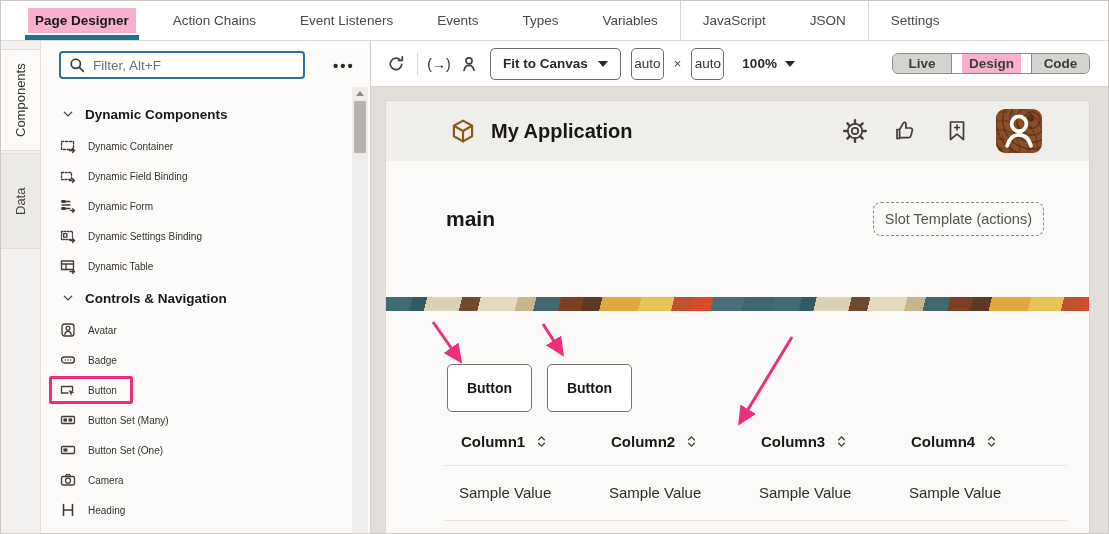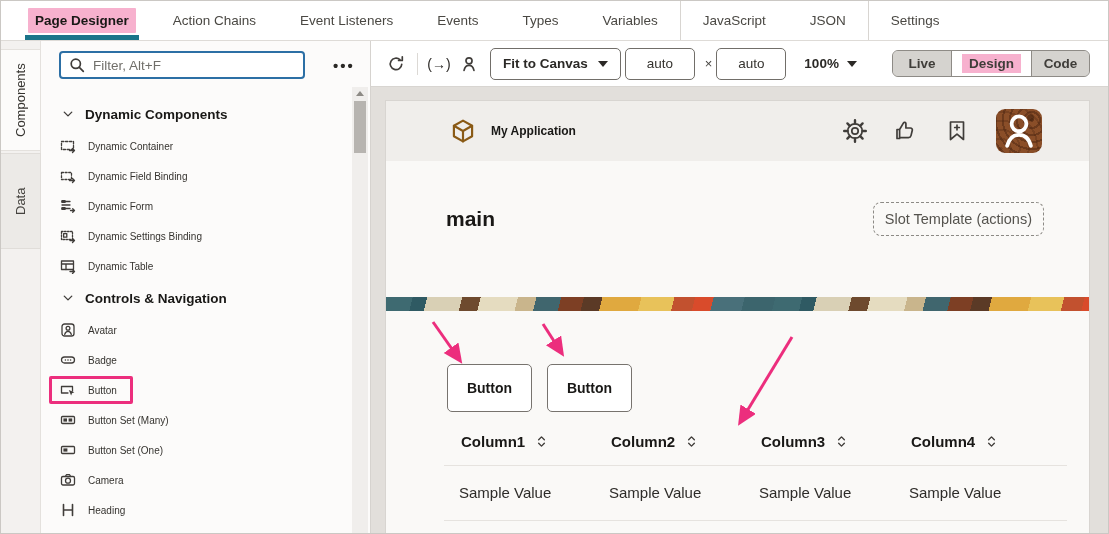--- a/index.html
+++ b/index.html
@@ -55,37 +55,37 @@
 
   
   .canvas { flex:1; position:relative; background:#e2dfdb; overflow:hidden; }
   .ctoolbar { position:absolute; top:0; left:0; right:0; height:46px; background:#fff;
               border-bottom:1px solid #d8d5d1; display:flex; align-items:center; padding:0 18px 0 12px; }
   .tool-btn { display:flex; align-items:center; justify-content:center; min-width:26px; height:30px; cursor:pointer; color:#2b2926; }
   .tool-sep { width:1px; height:22px; background:#dcd9d5; margin:0 8px; }
   .live-ctx { font-size:14px; color:#2b2926; letter-spacing:0; }
   .select-btn { display:flex; align-items:center; gap:10px; height:32px; border:1px solid #716e69; border-radius:5px;
                 background:#fff; padding:0 12px; font-size:13.5px; font-weight:700; color:#2b2926; cursor:pointer; margin-left:8px; }
-  .size-input { width:70px; height:32px; border:1px solid #716e69; border-radius:5px; background:#fff; text-align:center;
-                font-size:13.5px; color:#35332f; font-family:"Liberation Sans",sans-serif; margin-left:4px; }
+  .size-input { width:33px; height:32px; border:1px solid #716e69; border-radius:5px; background:#fff; text-align:center;
+                font-size:13.5px; color:#35332f; font-family:"Liberation Sans",sans-serif; margin-left:10px; }
   .times { margin-left:10px; color:#45433f; font-size:13px; }
   .zoom-btn { display:flex; align-items:center; gap:8px; margin-left:18px; font-size:13.5px; font-weight:700; color:#2b2926; cursor:pointer; }
   .caret { width:0; height:0; border-left:5px solid transparent; border-right:5px solid transparent; border-top:6px solid #2b2926; }
   .mode-group { margin-left:auto; display:flex; border:1px solid #8e8b86; border-radius:6px; overflow:hidden; background:#d5d3cf; }
-  .mode-btn { min-width:58px; height:25px; display:flex; align-items:center; justify-content:center; font-size:13.5px;
+  .mode-btn { min-width:58px; height:19px; display:flex; align-items:center; justify-content:center; font-size:13.5px;
               font-weight:700; color:#3f3d39; background:#d5d3cf; border-left:1px solid #8e8b86; cursor:pointer; padding:0 10px; }
   .mode-btn:first-child { border-left:none; }
   .mode-btn.active { background:#fff; }
   .mode-btn.active .mlbl { background:#f7b1ce; padding:2px 7px; }
 
   
   .cviewport { position:absolute; top:46px; left:0; right:0; bottom:0; background:#e2dfdb; overflow:hidden; }
   .page { position:absolute; top:14px; left:15px; right:19px; bottom:-6px; background:#faf9f7; box-shadow:0 0 0 1px #d8d5d1; }
   .pheader { height:60px; background:#f0eeeb; display:flex; align-items:center; padding:0 47px 0 64px; }
-  .ptitle { font-size:12px; font-weight:700; color:#191816; margin-left:15px; }
+  .ptitle { font-size:20px; font-weight:700; color:#191816; margin-left:15px; }
   .pheader-actions { margin-left:auto; display:flex; align-items:center; gap:27px; }
   .hicon { width:24px; height:24px; display:inline-flex; cursor:pointer; }
   .avatar { width:46px; height:44px; border-radius:9px; position:relative; cursor:pointer; overflow:hidden;
             background:
               radial-gradient(circle at 75% 20%, rgba(62,30,12,.55) 0 3px, transparent 4px),
               repeating-radial-gradient(circle at 78% 25%, rgba(70,33,14,.45) 0 2px, rgba(0,0,0,0) 2px 7px),
               repeating-radial-gradient(circle at 10% 90%, rgba(70,33,14,.28) 0 2px, rgba(0,0,0,0) 2px 9px),
               #8a4e28; }
   .avatar svg { position:absolute; left:50%; top:50%; transform:translate(-50%,-50%); }
 

